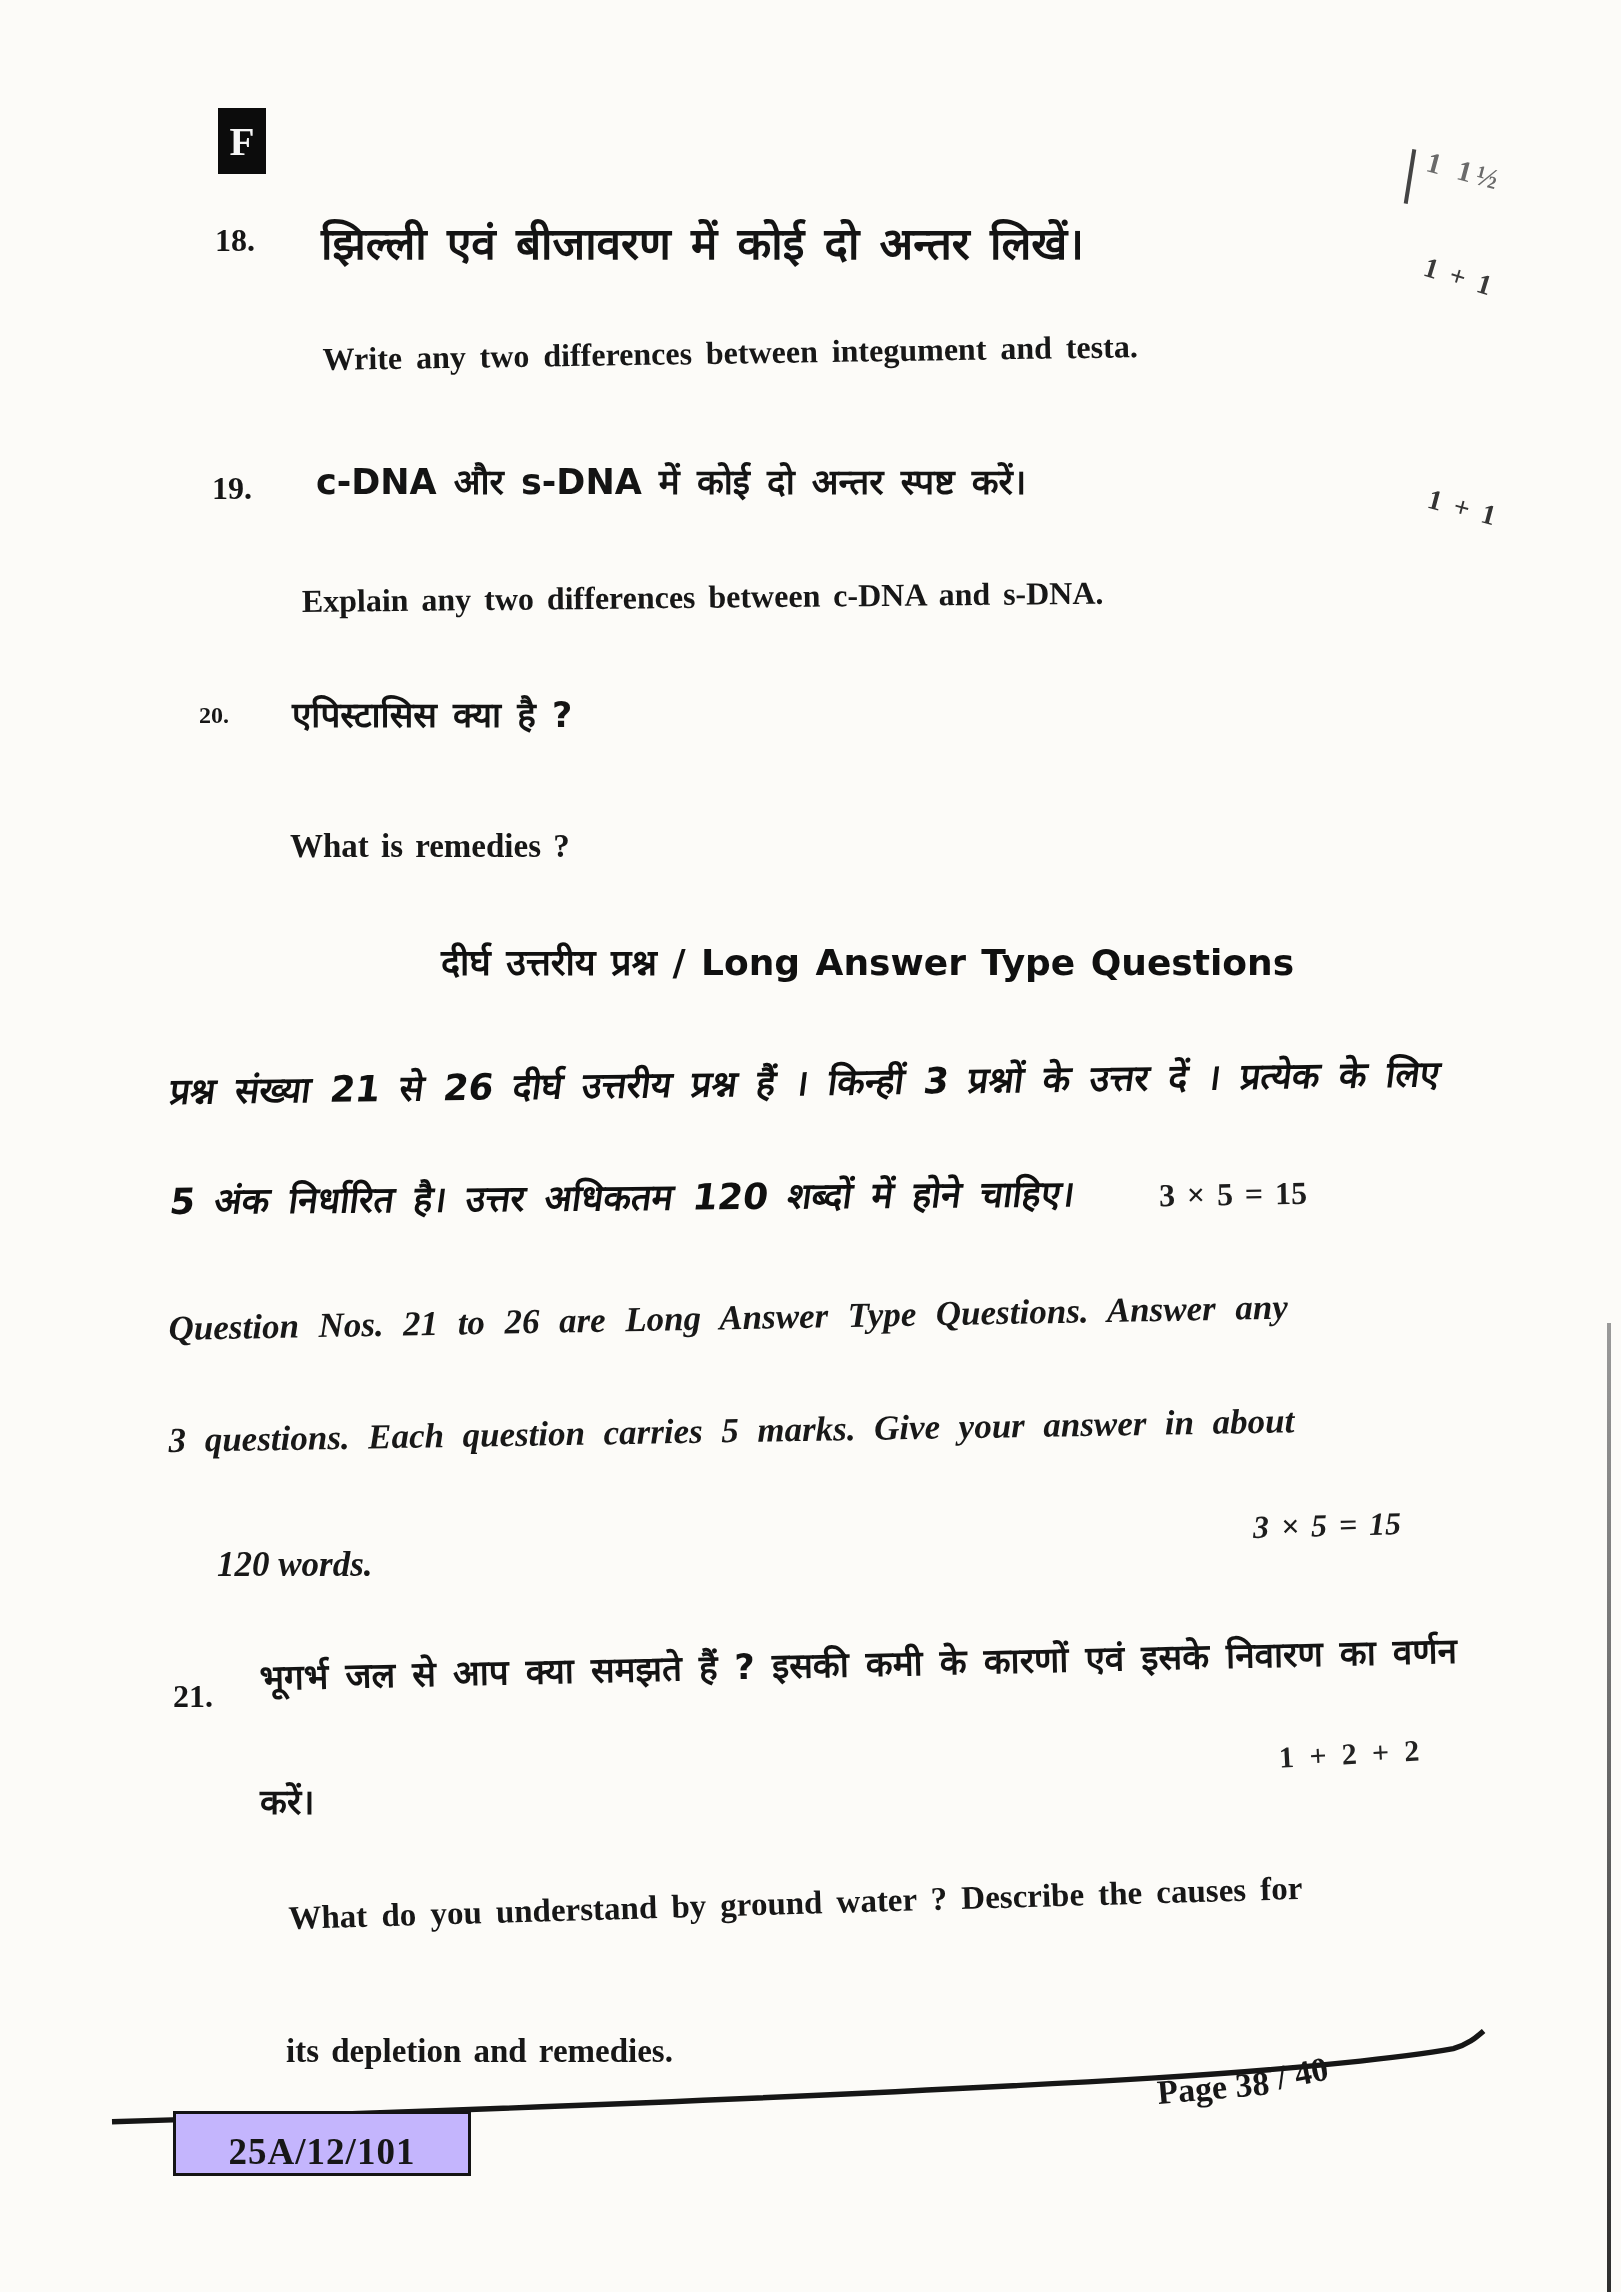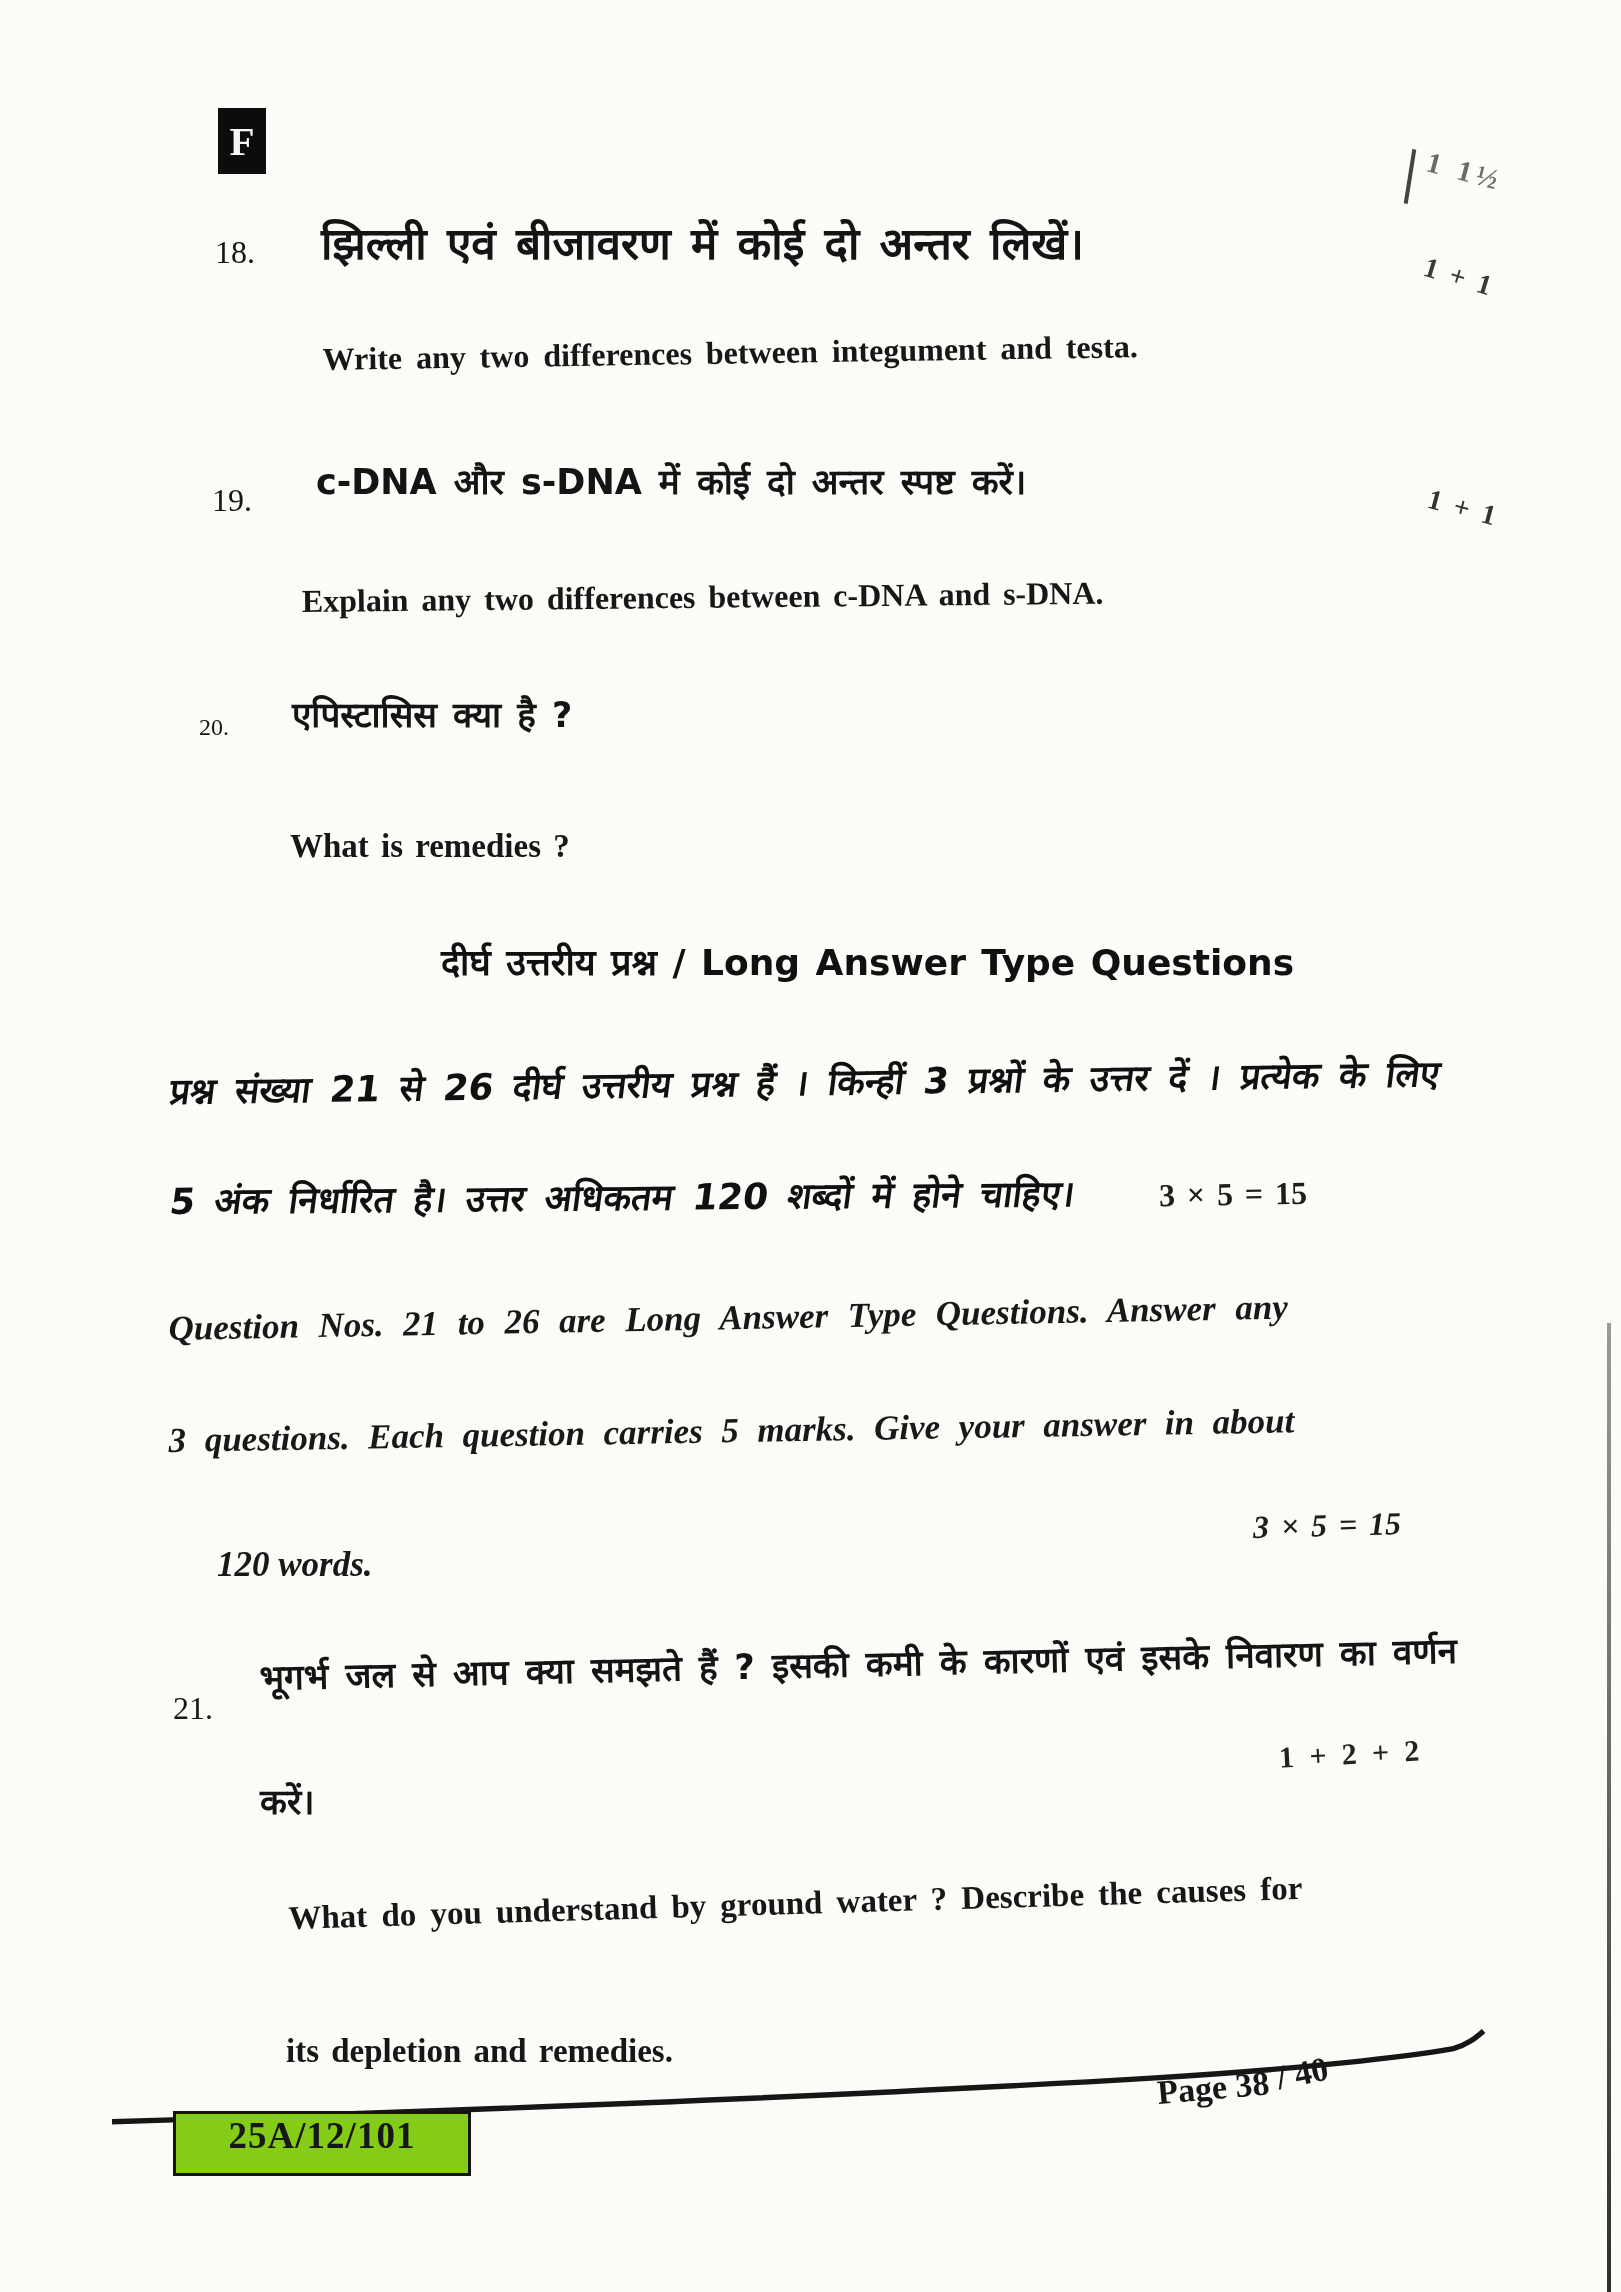--- a/index.html
+++ b/index.html
@@ -7,30 +7,30 @@
     width:1621px;height:2293px;position:relative;overflow:hidden;
     background:#fcfbf8;
     font-family:"Liberation Serif", serif;
     color:#161616;
   }
   .abs{position:absolute;white-space:nowrap;}
   .hi{font-family:"DejaVu Sans", sans-serif;font-weight:600;color:#141414;}
   .hib{font-family:"DejaVu Sans", sans-serif;font-weight:700;color:#101010;}
   .ser{font-family:"Liberation Serif", serif;font-weight:600;color:#171717;}
   .it{font-family:"Liberation Serif", serif;font-style:italic;font-weight:600;color:#181818;}
-  .num{font-family:"Liberation Serif", serif;font-weight:400;margin-top:12px;}
+  .num{font-family:"Liberation Serif", serif;font-weight:700;}
   .mark{font-family:"Liberation Serif", serif;font-weight:600;color:#2a2a2a;}
   .faint{color:#6a6a6a;}
   .fbox{
     background:#0c0c0c;color:#f6f6f6;display:flex;align-items:center;justify-content:center;
     font-family:"Liberation Serif", serif;font-weight:700;
   }
   .codebox{
-    border:3.9px solid #141414;display:flex;align-items:flex-start;justify-content:center;
-    background:#84cc16;
+    border:3.9px solid #141414;display:flex;align-items:flex-end;justify-content:center;
+    background:#c4b5fd;
   }
   svg{position:absolute;left:0;}
 </style>
 </head>
 <body>
 
 <div class="abs fbox" style="left:218px;top:108px;width:48px;height:66px;font-size:41px;">
   <span>F</span>
 </div>
 

